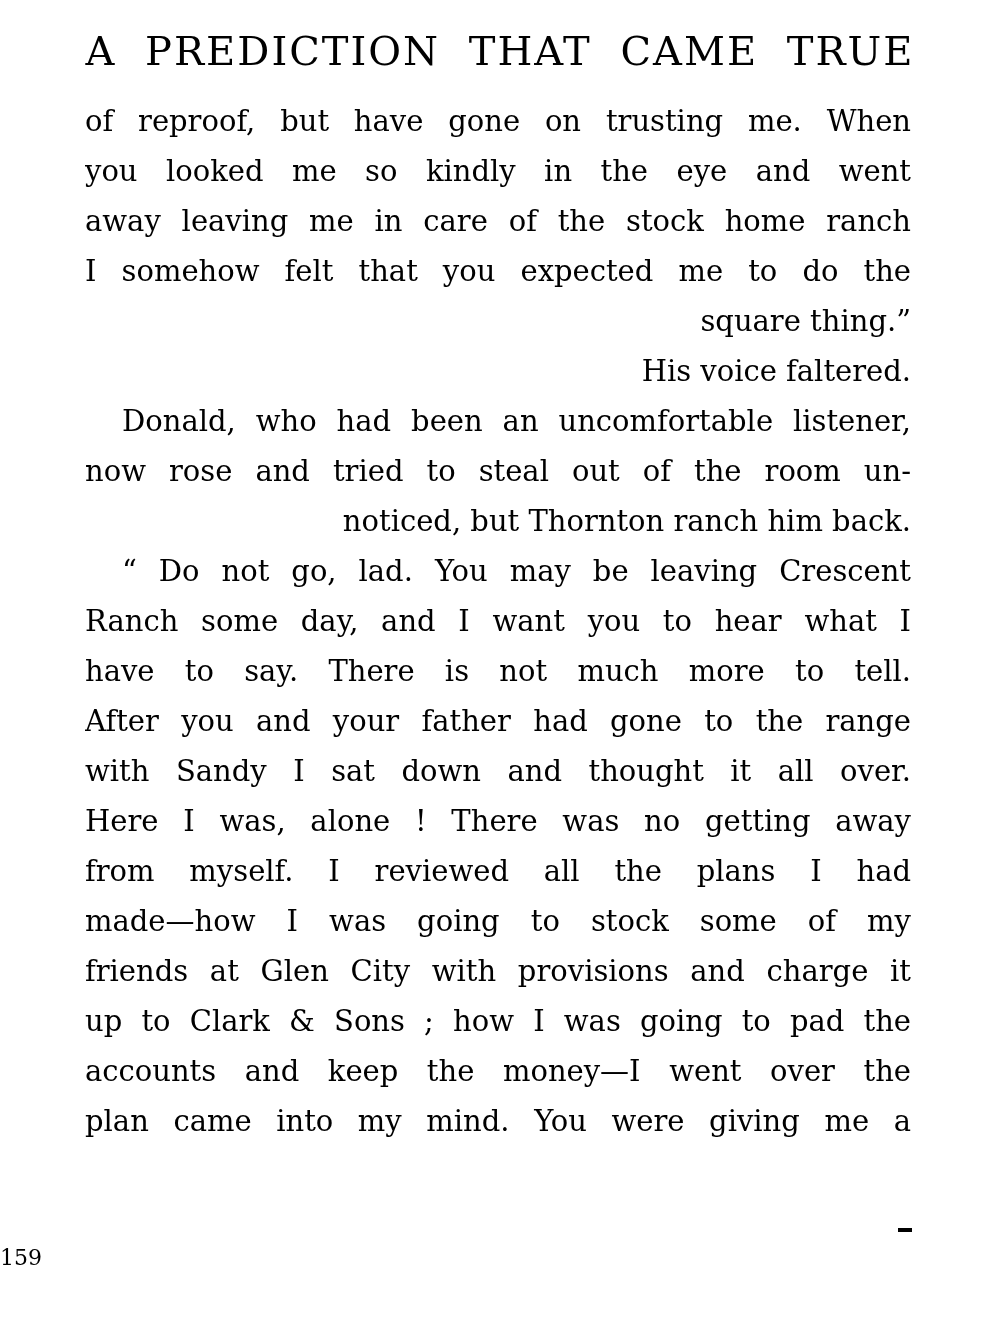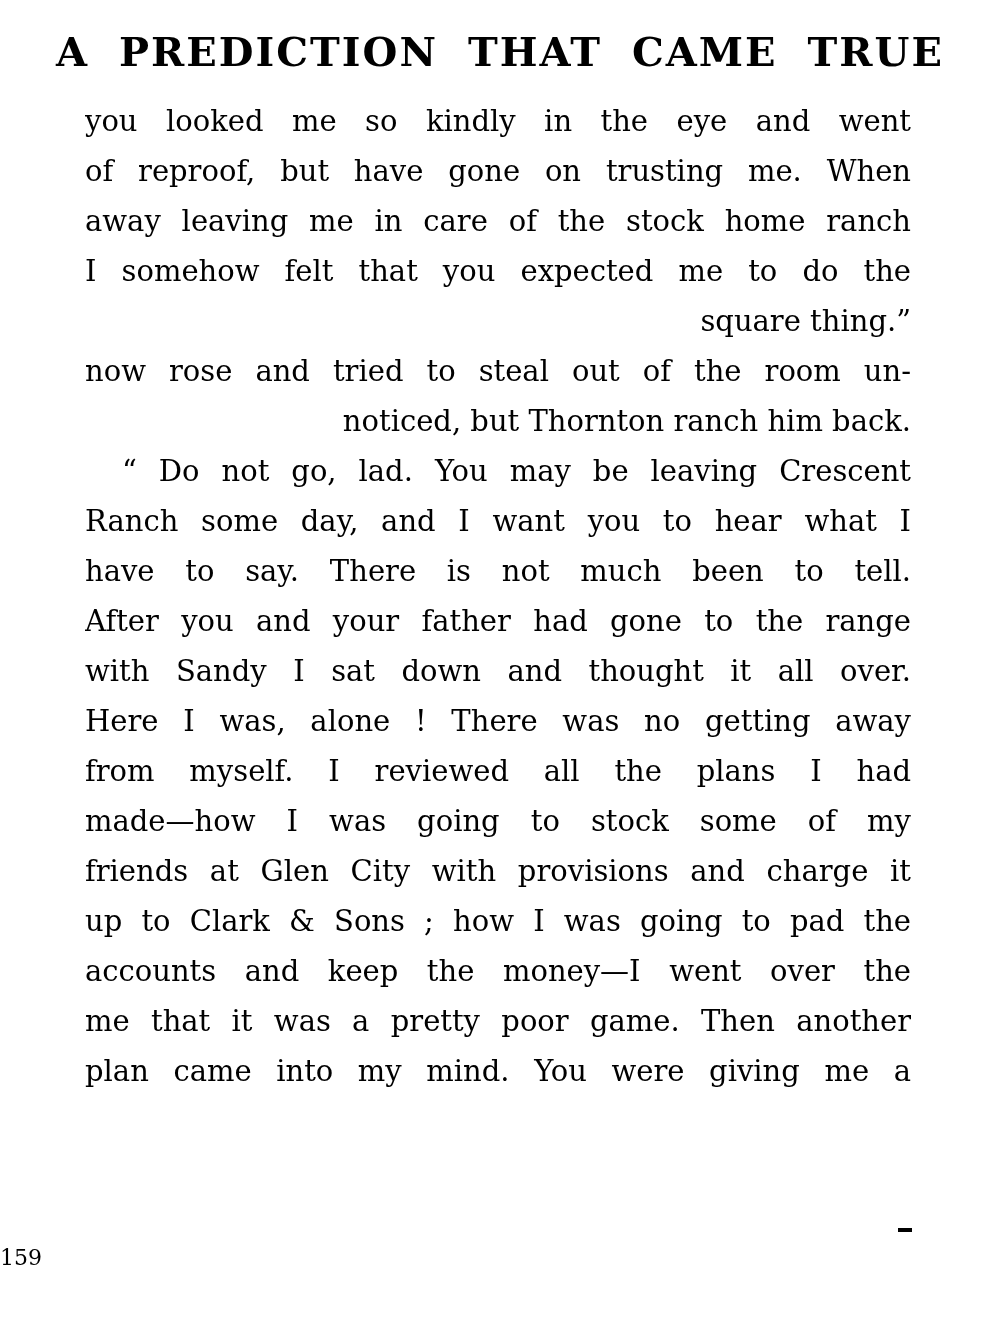--- a/index.html
+++ b/index.html
@@ -17,21 +17,21 @@
     overflow: hidden;
   }
   .header {
     position: absolute;
     top: 28px;
     left: 0;
     width: 100%;
     margin: 0;
     text-align: center;
     font-size: 40px;
-    font-weight: bold;
+    font-weight: normal;
     letter-spacing: 2px;
     word-spacing: 14px;
     white-space: nowrap;
   }
   .body-text {
     position: absolute;
     top: 96px;
     left: 85px;
     width: 826px;
     font-size: 29px;
@@ -67,38 +67,39 @@
     background: #000000;
   }
 </style>
 </head>
 <body>
 
 <div class="page">
   <h1 class="header">A PREDICTION THAT CAME TRUE</h1>
 
   <div class="body-text">
+      <div class="line justify">of reproof, but have gone on trusting me.  When</div>
       <div class="line justify">you looked me so kindly in the eye and went</div>
-      <div class="line justify">of reproof, but have gone on trusting me.  When</div>
       <div class="line justify">away leaving me in care of the stock home ranch</div>
       <div class="line justify">I somehow felt that you expected me to do the</div>
       <div class="line">square thing.”</div>
+      <div class="line indent">His voice faltered.</div>
+      <div class="line justify indent">Donald, who had been an uncomfortable listener,</div>
       <div class="line justify">now rose and tried to steal out of the room un-</div>
       <div class="line">noticed, but Thornton ranch him back.</div>
       <div class="line justify indent">“ Do not go, lad.  You may be leaving Crescent</div>
       <div class="line justify">Ranch some day, and I want you to hear what I</div>
-      <div class="line justify">have to say.  There is not much been to tell.</div>
+      <div class="line justify">have to say.  There is not much more to tell.</div>
       <div class="line justify">After you and your father had gone to the range</div>
       <div class="line justify">with Sandy I sat down and thought it all over.</div>
       <div class="line justify">Here I was, alone !  There was no getting away</div>
       <div class="line justify">from myself.  I reviewed all the plans I had</div>
       <div class="line justify">made—how I was going to stock some of my</div>
       <div class="line justify">friends at Glen City with provisions and charge it</div>
       <div class="line justify">up to Clark &amp; Sons ; how I was going to pad the</div>
       <div class="line justify">accounts and keep the money—I went over the</div>
-      <div class="line justify">me that it was a pretty poor game.  Then another</div>
       <div class="line justify">plan came into my mind.  You were giving me a</div>
     </div>
 
   <div class="page-number">159</div>
 
   <div class="scan-artifact"></div>
 </div>
 
 </body></html>

